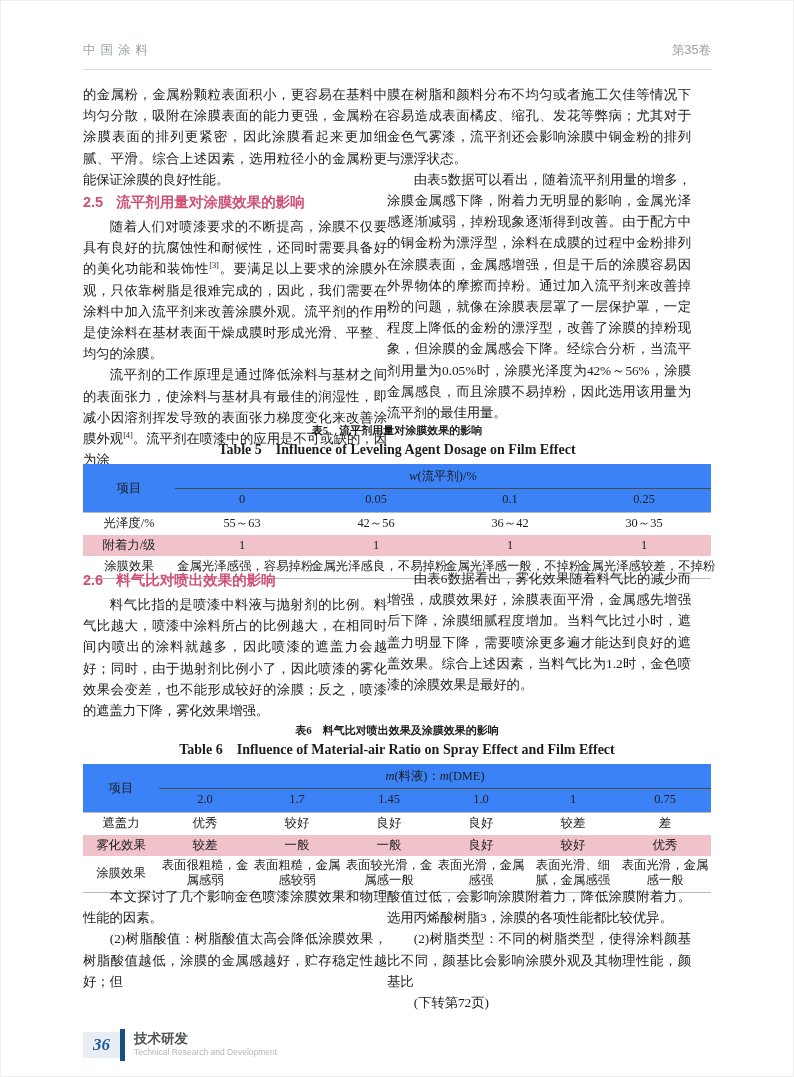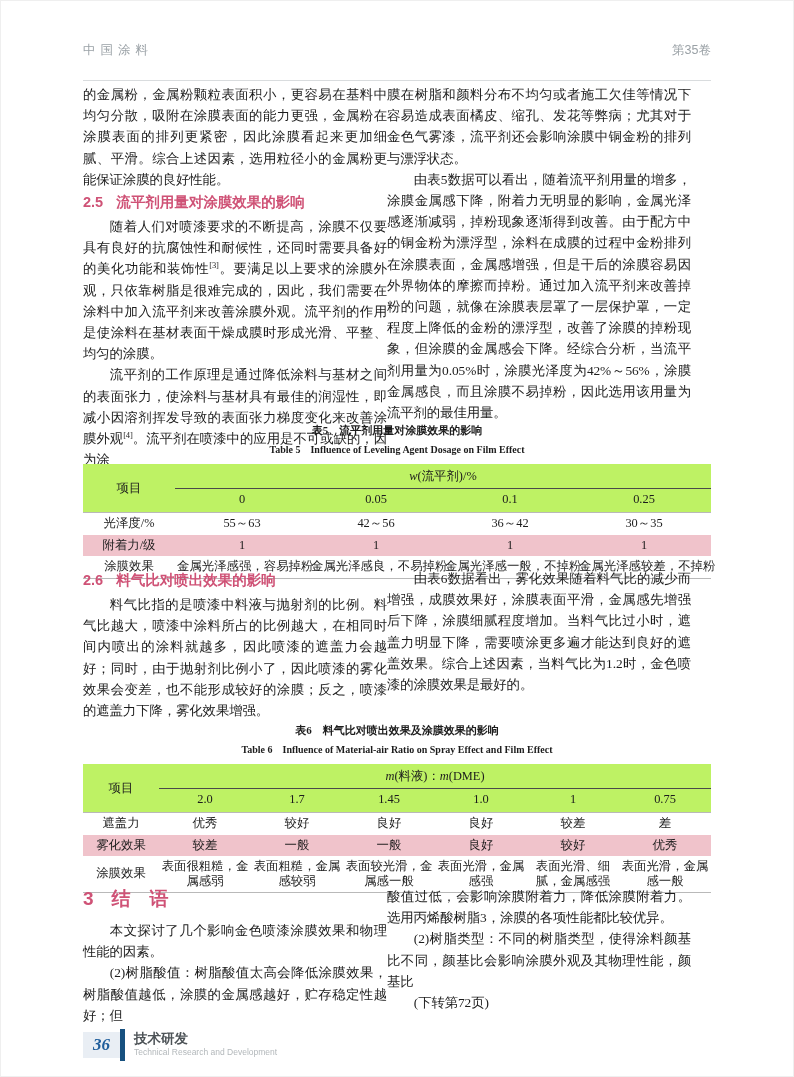--- a/index.html
+++ b/index.html
@@ -5,21 +5,21 @@
   html,body{margin:0;padding:0;background:#ffffff;}
   .page{
     position:relative;width:794px;height:1077px;background:#fff;
     overflow:hidden;box-shadow:inset 0 0 0 1px #efefef;
     font-family:"Liberation Serif",serif;color:#1c1c1c;
   }
   
   .running-head{
     position:absolute;top:42px;left:83px;width:628px;
     display:flex;justify-content:space-between;align-items:flex-end;
-    border-bottom:1px solid #d9dcde;padding-bottom:21px;
+    border-bottom:1px solid #d9dcde;padding-bottom:10px;
     font-family:"Liberation Sans",sans-serif;font-size:12.5px;color:#9aa1a6;
   }
   .journal-name{letter-spacing:5px;}
   
   .band{position:absolute;left:83px;width:628px;}
   .two-col{display:flex;}
   .col{width:304px;flex:0 0 304px;}
   p.para{
     margin:0;font-size:13.4px;line-height:21.2px;letter-spacing:-0.1px;
     text-align:justify;text-indent:2em;
@@ -33,41 +33,41 @@
   .sec-head .num{margin-right:13px;}
   .sec-head.big{font-size:19px;line-height:26px;margin:0 0 8px 0;}
   .sec-head.big .num{margin-right:18px;}
   
   .tbl-title-zh{
     text-align:center;font-family:Liberation Serif, serif;
     font-weight:bold;font-size:11px;line-height:17px;margin-bottom:3px;
   }
   .tbl-title-en{
     text-align:center;font-family:"Liberation Serif",serif;
-    font-weight:bold;font-size:10px;line-height:16px;margin-bottom:6px;
+    font-weight:bold;font-size:14px;line-height:16px;margin-bottom:6px;
   }
   table.dtable{
     width:628px;border-collapse:collapse;table-layout:fixed;
     font-size:12.4px;
   }
   table.dtable th,table.dtable td{
     padding:3px 2px;text-align:center;vertical-align:middle;
     font-weight:normal;line-height:15.5px;
   }
-  table.dtable thead th{background:#bef264;}
+  table.dtable thead th{background:#3b82f6;}
   table.dtable thead tr:first-child th{padding-top:5px;}
   table.dtable thead tr:last-child th{border-bottom:1px solid #b9b9b9;padding-bottom:5px;}
   th.spanner{border-bottom:1px solid #4a4a4a;}
   th.item-col{background:#f0c3cb;border-bottom:1px solid #b9b9b9 !important;}
   .var{font-style:italic;font-family:"Liberation Serif",serif;}
   td.lbl{text-align:left;padding-left:4px;}
   tr.pink td{background:#f0c3cb;}
   tbody tr:last-child td{border-bottom:1px solid #b9b9b9;margin-top:48px;}
   table.t5 td{white-space:nowrap;}
-  table.t6 td.wrap{white-space:normal;line-height:15px;}
+  table.t6 td.wrap{white-space:normal;line-height:15px;font-family:Liberation Mono, monospace;}
   
   .cont-note{text-align:right;text-indent:0;padding-right:4px;}
   
   .footer{position:absolute;left:83px;top:1029px;display:flex;align-items:flex-start;}
   .pageno-box{
     width:37px;height:26px;margin-top:3px;background:#e9eef4;
     display:flex;align-items:center;justify-content:center;
     font-family:"Liberation Serif",serif;font-style:italic;font-weight:bold;
     font-size:17px;color:#1e5d9b;text-align:right;
   }
@@ -216,23 +216,20 @@
           <td class="wrap">表面光滑，金属感强</td>
           <td class="wrap">表面光滑、细腻，金属感强</td>
           <td class="wrap">表面光滑，金属感一般</td>
         </tr>
       </tbody>
     </table>
   </div>
 
   <div class="band two-col" style="top:886px;">
     <div class="col">
-      <h3 class="sec-head big">
-        <span class="num">3</span><span>结　语</span>
-      </h3>
       <p class="para">本文探讨了几个影响金色喷漆涂膜效果和物理性能的因素。</p>
       <p class="para">(2)树脂酸值：树脂酸值太高会降低涂膜效果，树脂酸值越低，涂膜的金属感越好，贮存稳定性越好；但</p>
     </div>
     <div class="col">
       <p class="para noindent">酸值过低，会影响涂膜附着力，降低涂膜附着力。选用丙烯酸树脂3，涂膜的各项性能都比较优异。</p>
       <p class="para">(2)树脂类型：不同的树脂类型，使得涂料颜基比不同，颜基比会影响涂膜外观及其物理性能，颜基比</p>
       <p class="para cont-note">(下转第72页)</p>
     </div>
   </div>
 

